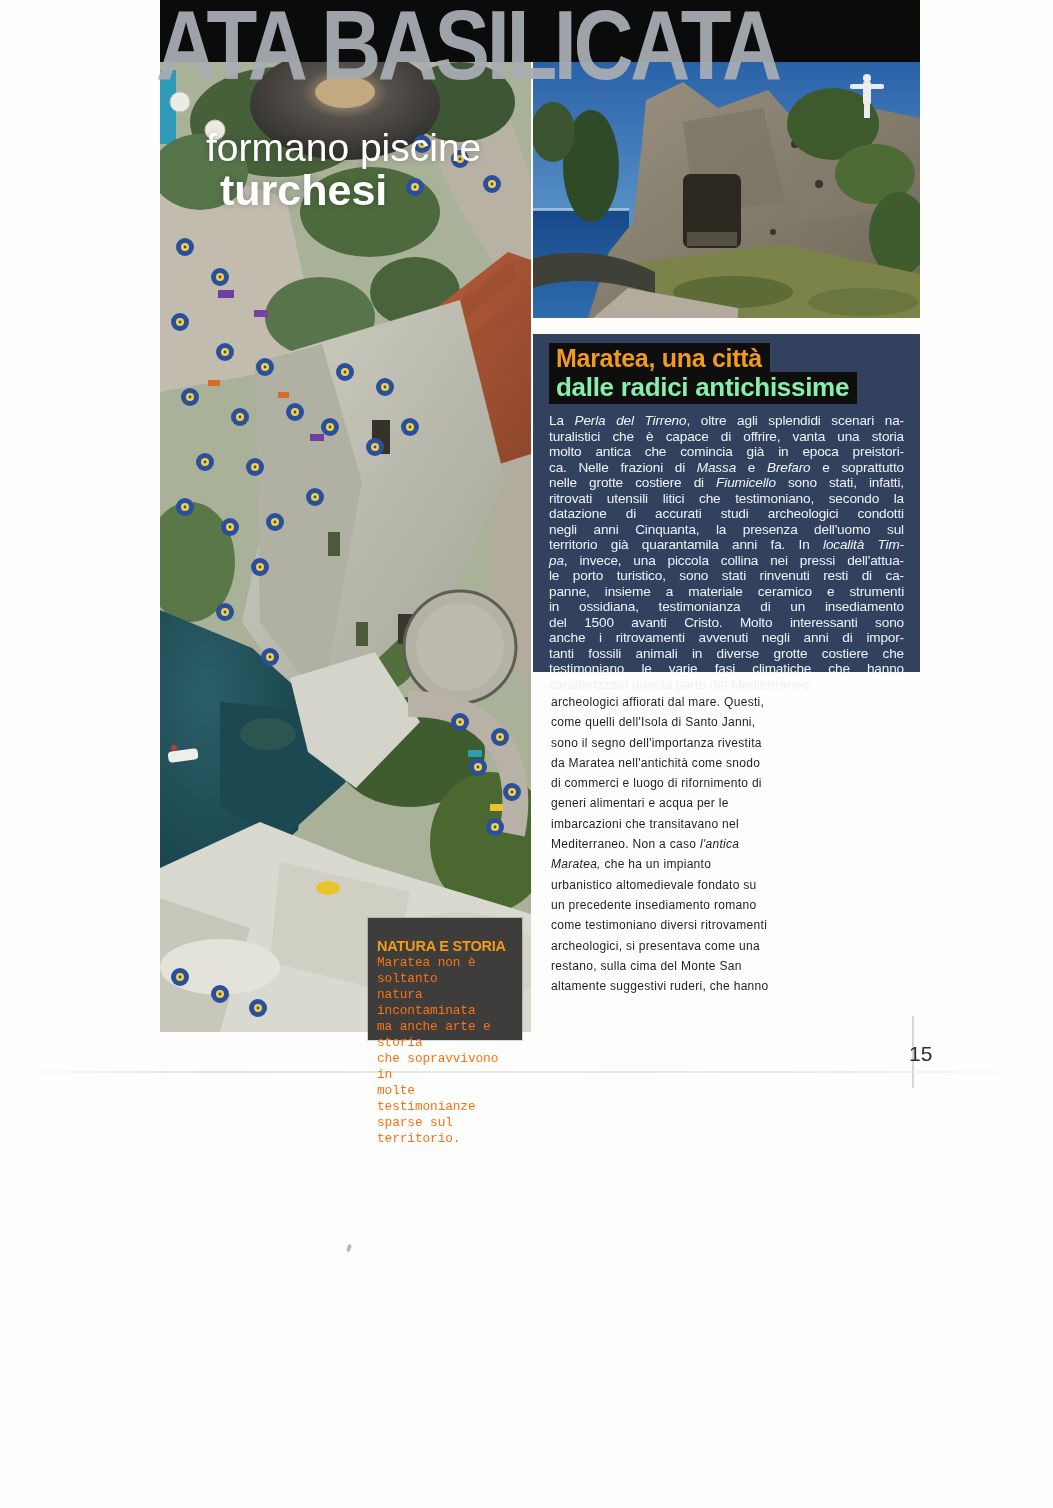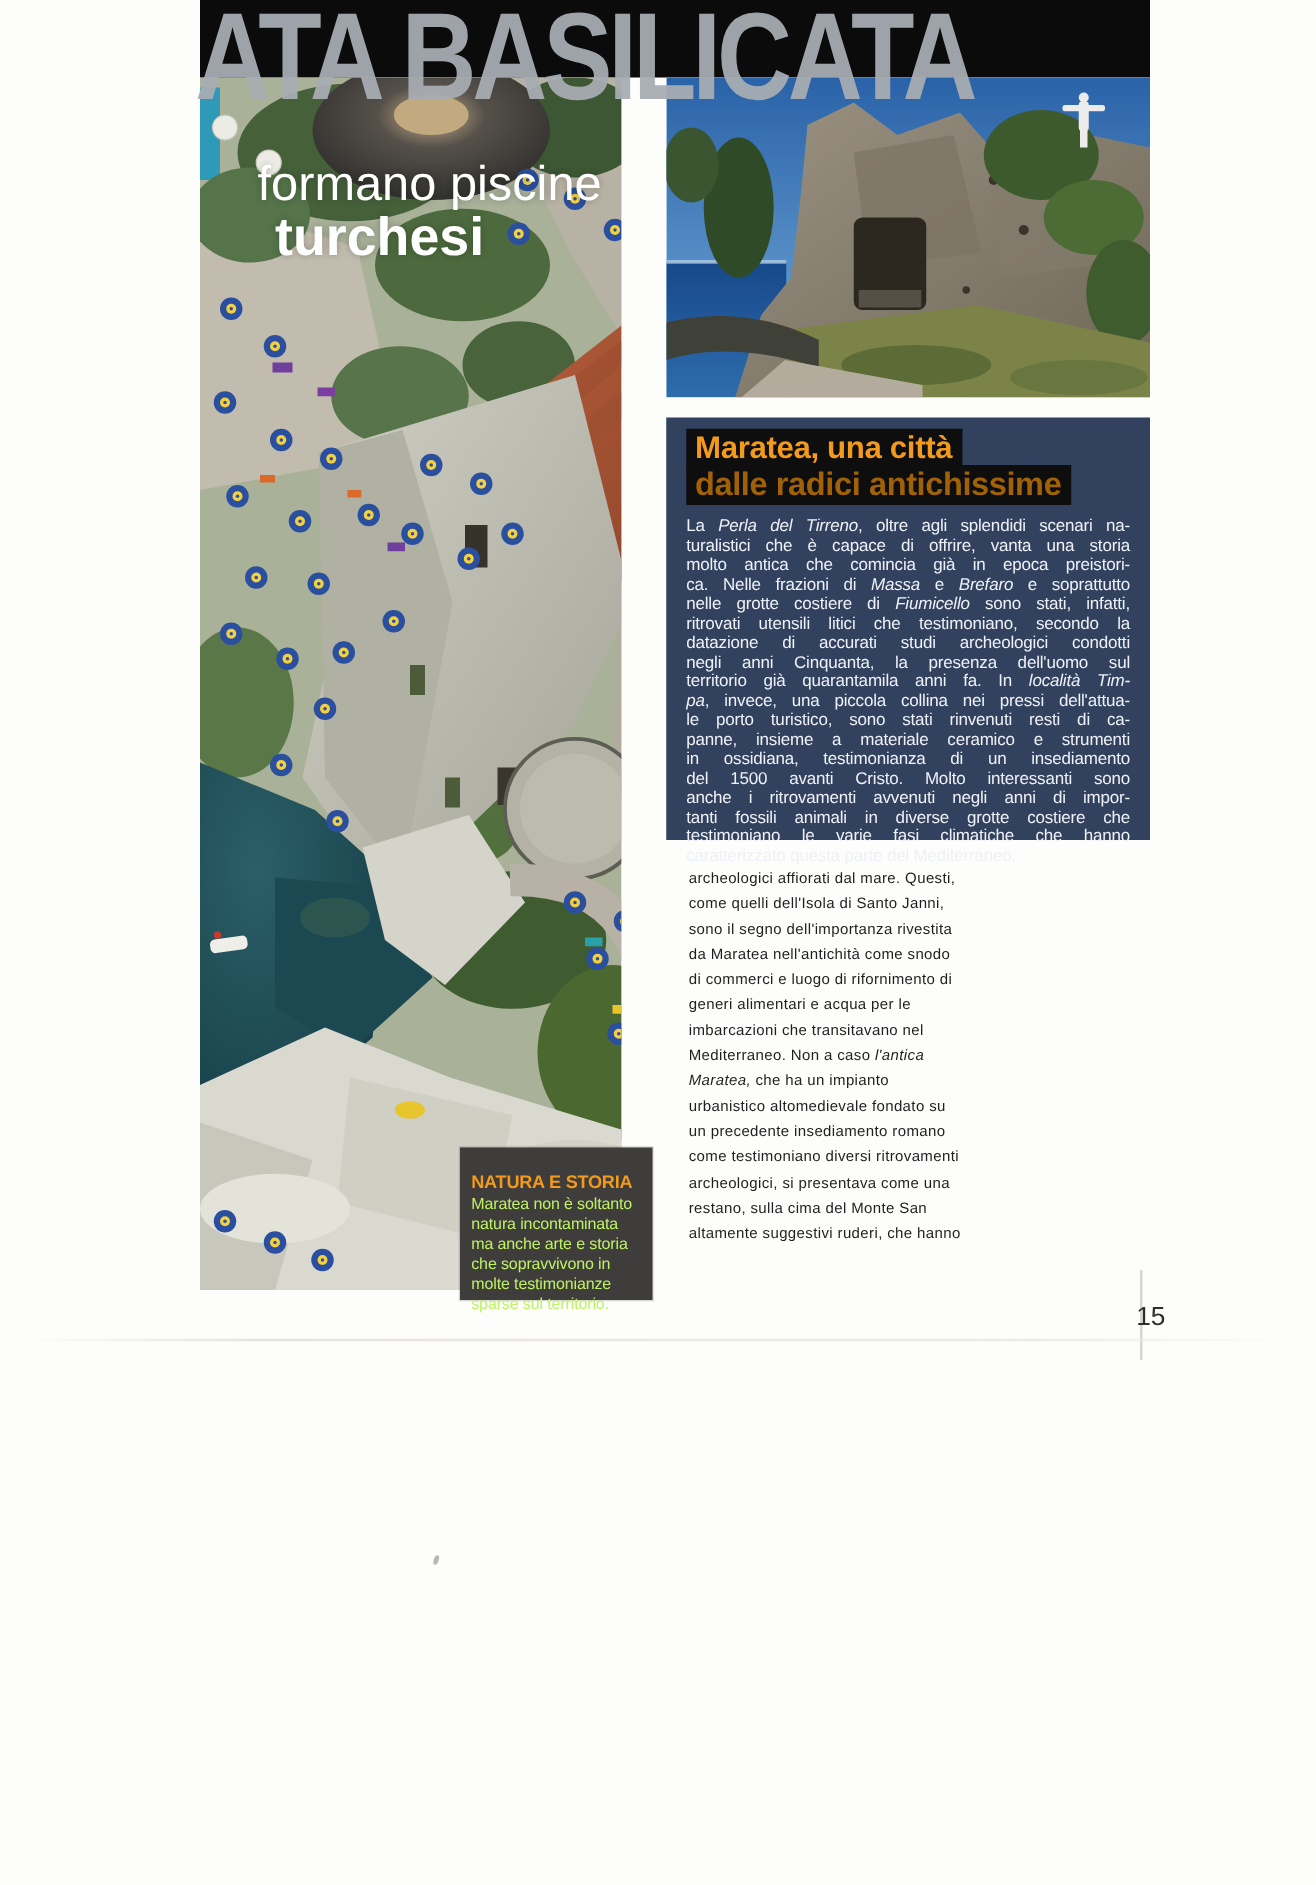--- a/index.html
+++ b/index.html
@@ -14,42 +14,42 @@
 
   
   .header-band{position:absolute;left:160px;top:0;width:760px;height:62px;background:var(--header-band);z-index:1;}
   .header-title{
     position:absolute;left:156px;top:-12px;z-index:6;white-space:nowrap;
     font-weight:bold;font-size:99px;letter-spacing:-4px;color:var(--header-text);
     transform:scaleX(.84);transform-origin:left top;opacity:.94;
   }
 
   
-  .photo-left{position:absolute;left:160px;top:62px;width:337px;height:970px;overflow:hidden;z-index:2;}
+  .photo-left{position:absolute;left:160px;top:62px;width:371px;height:970px;overflow:hidden;z-index:2;}
   .photo-left svg{display:block;}
   .caption{position:absolute;left:46px;top:66px;z-index:4;color:#fff;}
   .cap1{font-size:39px;font-weight:normal;letter-spacing:0;line-height:1.0;text-shadow:0 0 6px rgba(0,0,0,.25);}
   .cap2{font-size:43px;font-weight:bold;margin:2px 0 12px 14px;line-height:1.0;text-shadow:0 0 6px rgba(0,0,0,.25);}
 
   
   .natura-box{position:absolute;left:368px;top:918px;width:154px;height:122px;background:var(--natura-bg);
     z-index:5;padding:20px 9px;box-shadow:0 0 0 1px rgba(0,0,0,.15);}
   .natura-title{color:var(--accent-orange);font-weight:bold;font-size:14.5px;letter-spacing:-.2px;margin-bottom:1px;}
-  .natura-body .nline{color:#bef264;font-size:12.8px;line-height:16px;letter-spacing:-.1px;}
+  .natura-body .nline{color:#f97316;font-size:12.8px;line-height:16px;letter-spacing:-.1px;font-family:Liberation Mono, monospace;}
 
   
   .photo-right{position:absolute;left:533px;top:62px;width:387px;height:256px;overflow:hidden;z-index:2;}
 
   
   .panel{position:absolute;left:533px;top:334px;width:387px;height:338px;background:var(--panel-bg);
     z-index:3;padding:9px 16px 20px 16px;}
   .hl{line-height:0;}
   .hl1,.hl2{display:inline-block;background:var(--highlight-black);padding:2px 8px 3px 7px;line-height:1.04;}
   .hl1{font-size:25px;font-weight:bold;color:var(--accent-orange);letter-spacing:-.3px;}
-  .hl2{font-size:26px;font-weight:bold;color:#a16207;letter-spacing:-.3px;margin-top:-2px;}
+  .hl2{font-size:26px;font-weight:bold;color:#86efac;letter-spacing:-.3px;margin-top:-2px;}
   .panel-body{margin-top:9px;}
   .panel-body .jline{color:#eef1f7;font-size:13.6px;line-height:15.5px;letter-spacing:-.15px;
     text-align:justify;text-align-last:justify;}
   .panel-body .jline:last-child{text-align-last:left;}
   .it{font-style:italic;margin-top:48px;}
 
   
   .main-text{position:absolute;left:551px;top:692px;width:368px;z-index:2;}
   .main-text .mline{color:var(--text-black);font-size:12px;line-height:20.3px;letter-spacing:.3px;}
 

